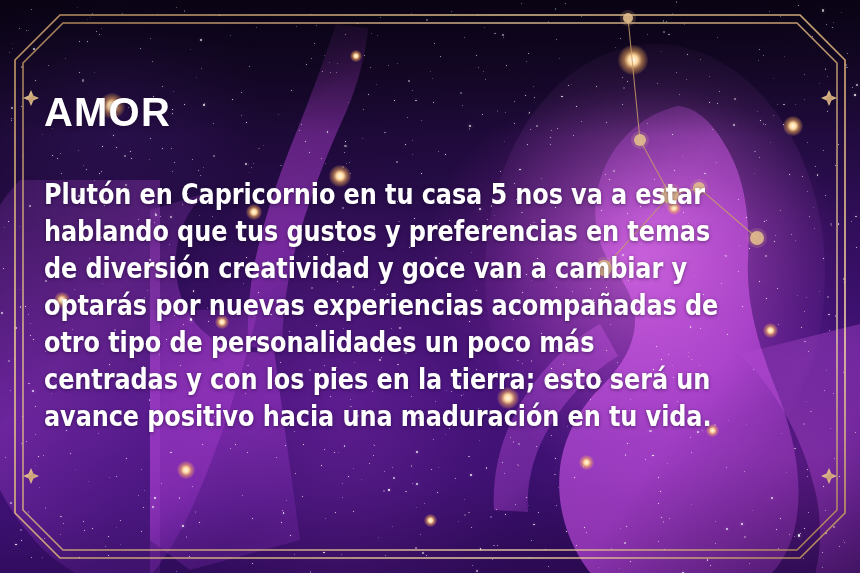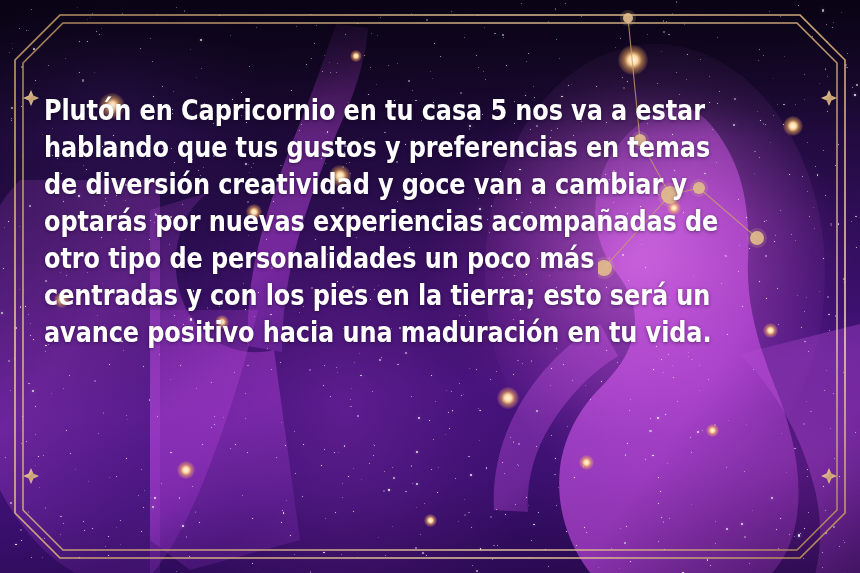--- a/index.html
+++ b/index.html
@@ -1140,20 +1140,21 @@
       <g fill="url(#goldg)" opacity="0.95">
         <path d="M31 90 L33.4 95.6 L39 98 L33.4 100.4 L31 106 L28.6 100.4 L23 98 L28.6 95.6 Z"></path>
         <path d="M829 90 L831.4 95.6 L837 98 L831.4 100.4 L829 106 L826.6 100.4 L821 98 L826.6 95.6 Z"></path>
         <path d="M31 468 L33.4 473.6 L39 476 L33.4 478.4 L31 484 L28.6 478.4 L23 476 L28.6 473.6 Z"></path>
         <path d="M829 468 L831.4 473.6 L837 476 L831.4 478.4 L829 484 L826.6 478.4 L821 476 L826.6 473.6 Z"></path>
       </g>
     </svg>
   </div>
 
   <div class="content">
+    <div id="title">AMOR</div>
     <div id="body-text">Plutón en Capricornio en tu casa 5 nos va a estar
 hablando que tus gustos y preferencias en temas
 de diversión creatividad y goce van a cambiar y
 optarás por nuevas experiencias acompañadas de
 otro tipo de personalidades un poco más
 centradas y con los pies en la tierra; esto será un
 avance positivo hacia una maduración en tu vida.</div>
   </div>
 
 </div>

